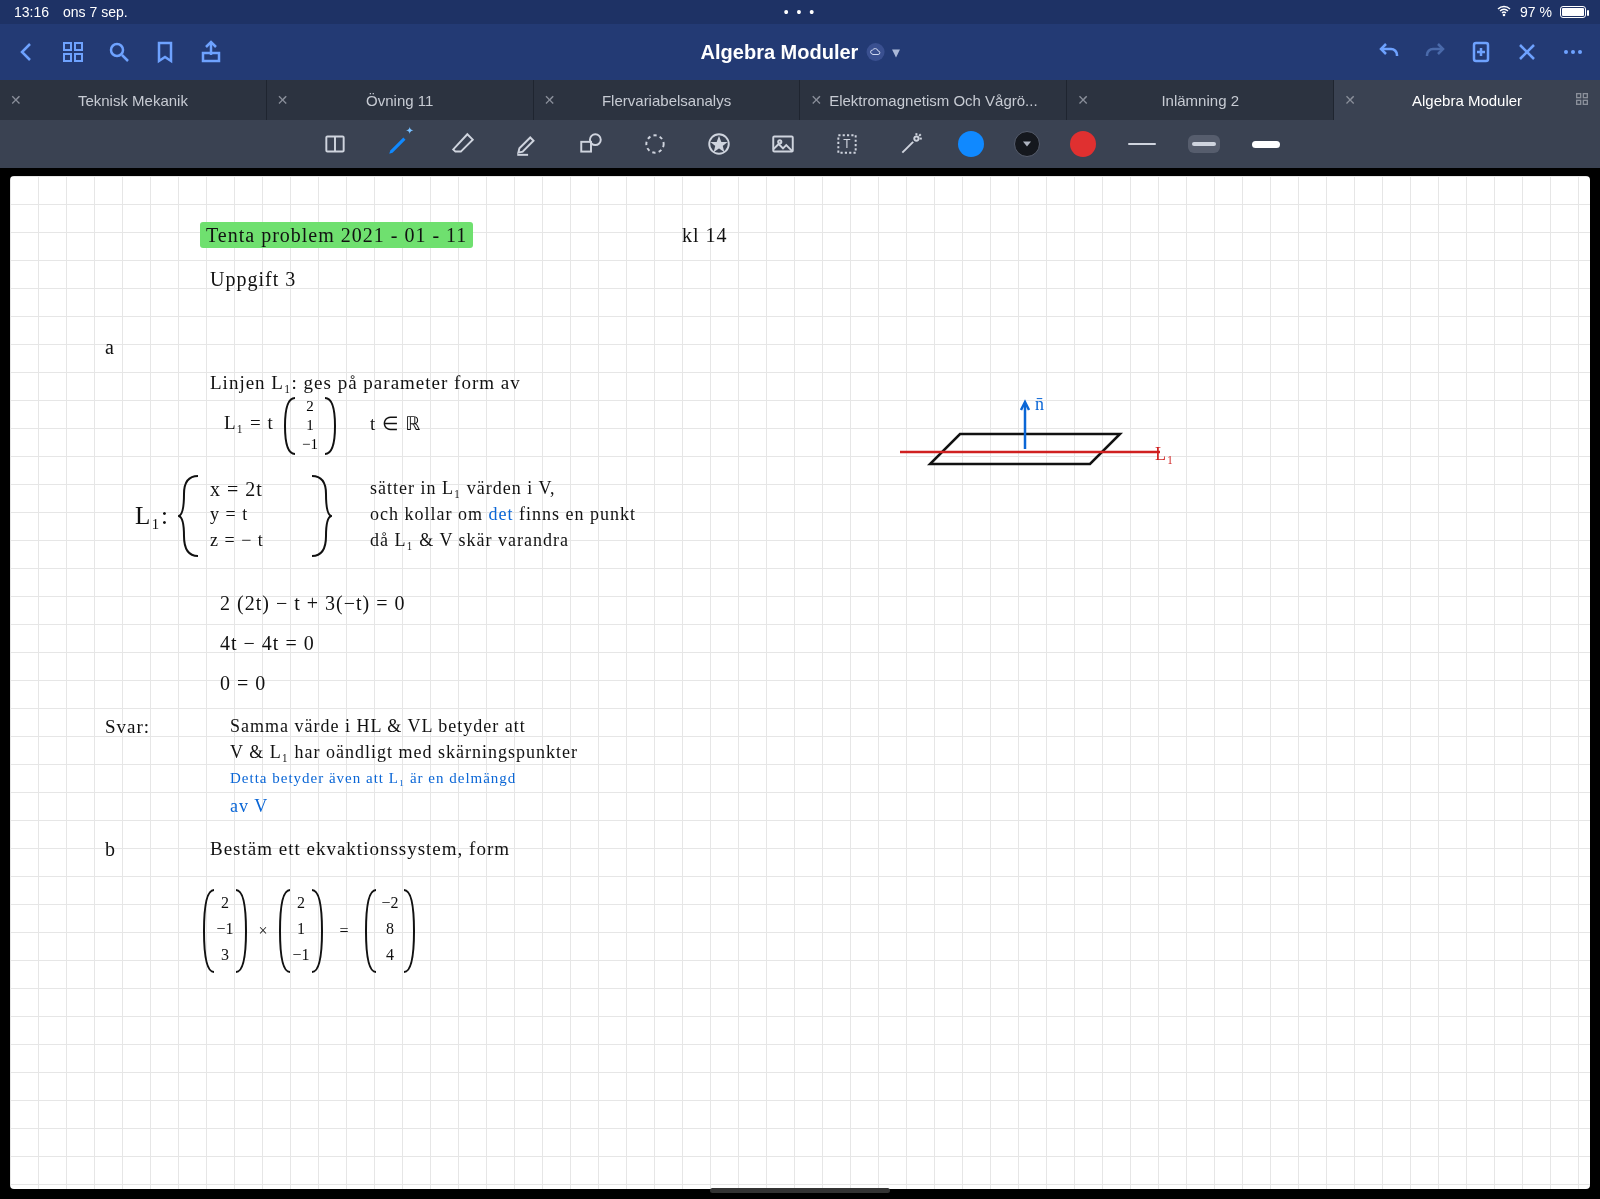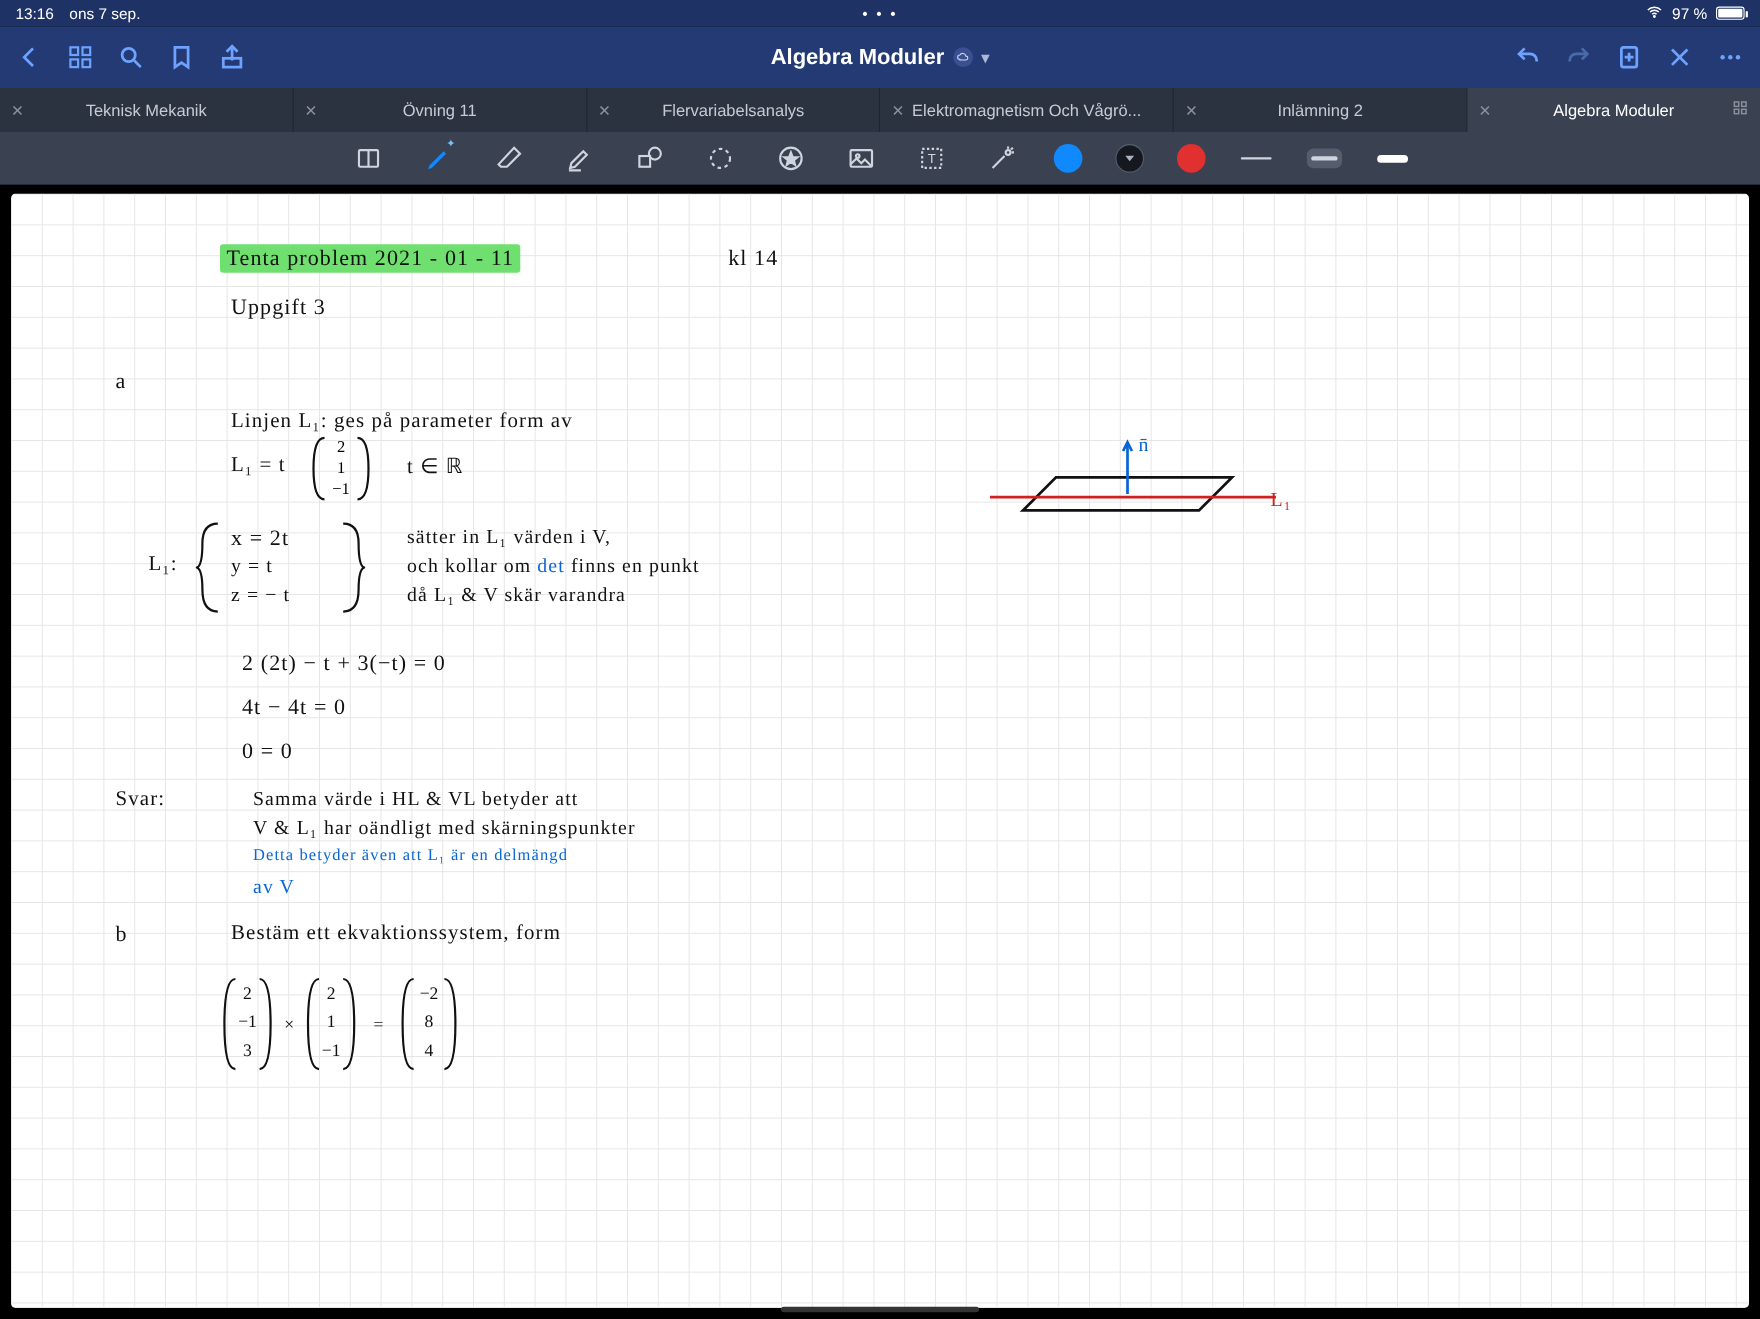--- a/index.html
+++ b/index.html
@@ -278,38 +278,38 @@
       <div class="line" style="height:7px;background:#fff"></div>
     </div>
 </div>
 
 <div class="canvas-wrap">
   <div class="page">
 
     <span class="hw" style="left:190px; top:48px; font-size:20px">
       <span class="hl">Tenta problem   2021 - 01 - 11</span>
     </span>
-    <span class="hw" style="left:652px; top:48px; font-size:20px">kl  14</span>
+    <span class="hw" style="left:672px; top:48px; font-size:20px">kl  14</span>
 
     <span class="hw" style="left:200px; top:92px; font-size:20px">Uppgift  3</span>
 
     <span class="hw" style="left:95px; top:160px; font-size:20px">a</span>
     <span class="hw" style="left:200px; top:196px; font-size:19px">Linjen  L₁:  ges   på   parameter form   av</span>
 
-    <span class="hw" style="left:200px; top:236px; font-size:19px">L₁ = t</span>
+    <span class="hw" style="left:214px; top:236px; font-size:19px">L₁ = t</span>
     <svg style="position:absolute; left:270px; top:218px" width="60" height="64">
       <path d="M15 4 Q5 4 5 32 Q5 60 15 60" fill="none" stroke="#111" stroke-width="2"></path>
       <path d="M45 4 Q55 4 55 32 Q55 60 45 60" fill="none" stroke="#111" stroke-width="2"></path>
       <text x="30" y="17" text-anchor="middle" font-family="cursive" font-size="15">2</text>
       <text x="30" y="36" text-anchor="middle" font-family="cursive" font-size="15">1</text>
       <text x="30" y="55" text-anchor="middle" font-family="cursive" font-size="15">−1</text>
     </svg>
     <span class="hw" style="left:360px; top:236px; font-size:19px">t ∈ ℝ</span>
 
-    <span class="hw" style="left:125px; top:326px; font-size:19px">L₁:</span>
+    <span class="hw" style="left:125px; top:326px; font-size:25px">L₁:</span>
     <svg style="position:absolute; left:168px; top:298px" width="26" height="84">
       <path d="M20 2 Q6 2 6 20 Q6 40 1 42 Q6 44 6 62 Q6 82 20 82" fill="none" stroke="#111" stroke-width="2"></path>
     </svg>
     <span class="hw" style="left:200px; top:302px; font-size:20px">x =  2t</span>
     <span class="hw" style="left:200px; top:328px; font-size:18px">y =   t</span>
     <span class="hw" style="left:200px; top:354px; font-size:18px">z =  − t</span>
     <svg style="position:absolute; left:296px; top:298px" width="26" height="84">
       <path d="M6 2 Q20 2 20 20 Q20 40 25 42 Q20 44 20 62 Q20 82 6 82" fill="none" stroke="#111" stroke-width="2"></path>
     </svg>
 

